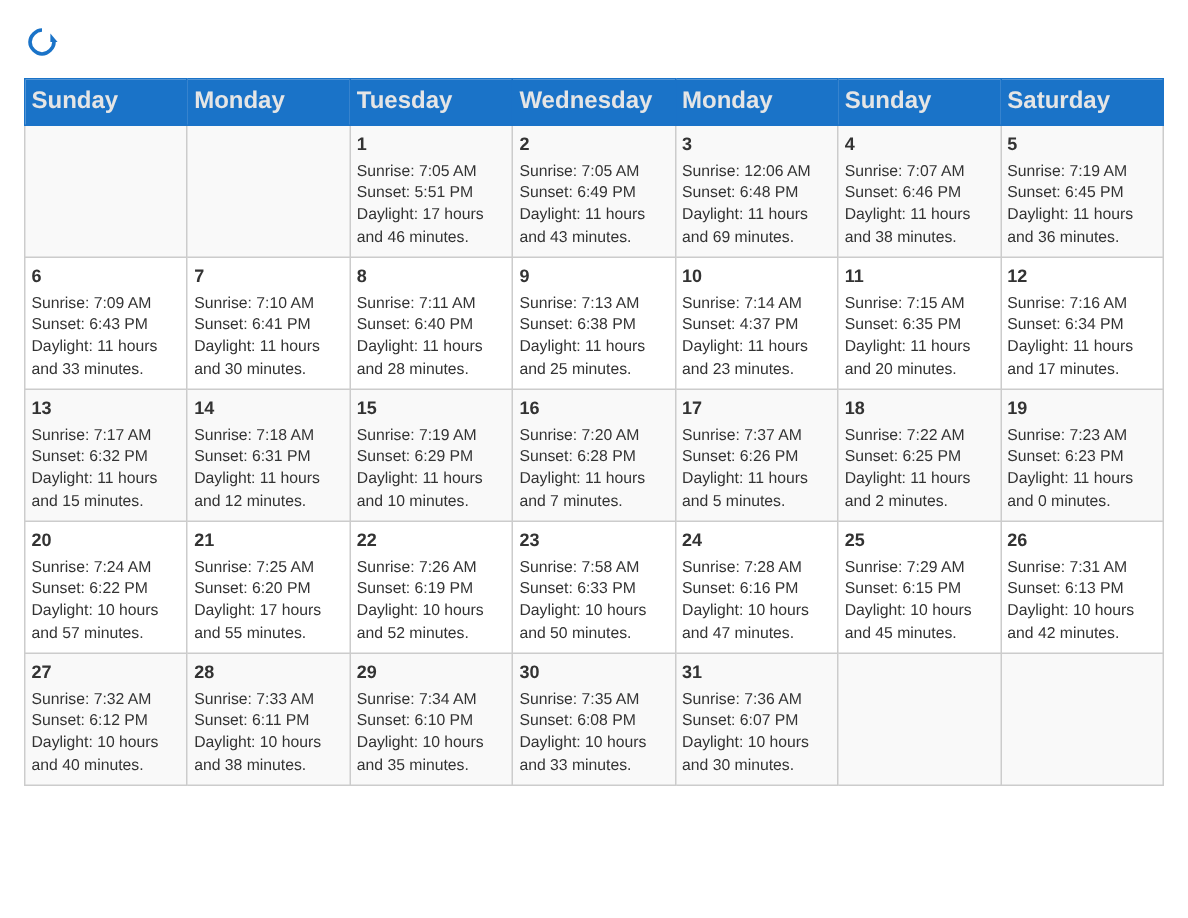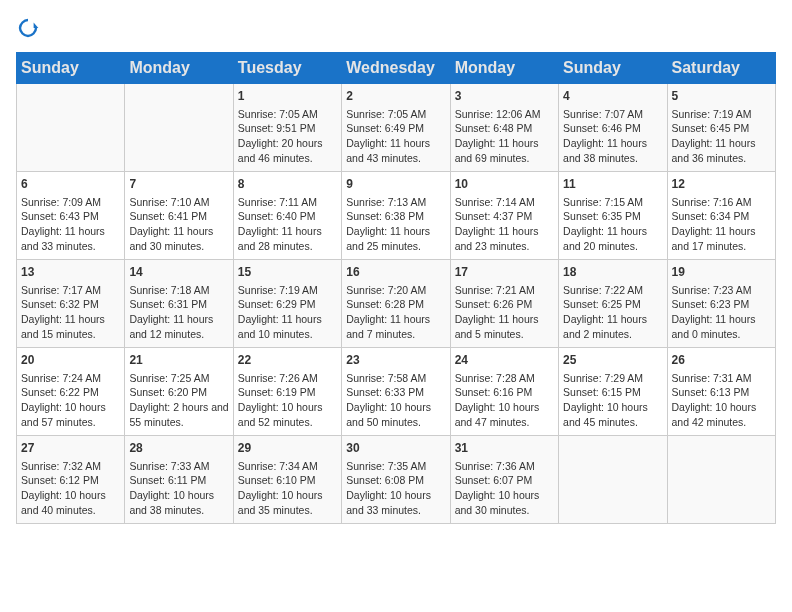--- a/index.html
+++ b/index.html
@@ -118,22 +118,22 @@
         <th>Saturday</th>
       </tr>
   </thead>
   <tbody id="calendar-body">
   <tr>
         <td></td>
         <td></td>
         <td>
           <span class="day-num">1</span>
           <div class="day-info">Sunrise: 7:05 AM</div>
-          <div class="day-info">Sunset: 9:51 PM</div>
-          <div class="day-info">Daylight: 20 hours and 46 minutes.</div>
+          <div class="day-info">Sunset: 5:51 PM</div>
+          <div class="day-info">Daylight: 17 hours and 46 minutes.</div>
         </td>
         <td>
           <span class="day-num">2</span>
           <div class="day-info">Sunrise: 7:05 AM</div>
           <div class="day-info">Sunset: 6:49 PM</div>
           <div class="day-info">Daylight: 11 hours and 43 minutes.</div>
         </td>
         <td>
           <span class="day-num">3</span>
           <div class="day-info">Sunrise: 12:06 AM</div>
@@ -217,21 +217,21 @@
           <div class="day-info">Daylight: 11 hours and 10 minutes.</div>
         </td>
         <td>
           <span class="day-num">16</span>
           <div class="day-info">Sunrise: 7:20 AM</div>
           <div class="day-info">Sunset: 6:28 PM</div>
           <div class="day-info">Daylight: 11 hours and 7 minutes.</div>
         </td>
         <td>
           <span class="day-num">17</span>
-          <div class="day-info">Sunrise: 7:21 AM</div>
+          <div class="day-info">Sunrise: 7:37 AM</div>
           <div class="day-info">Sunset: 6:26 PM</div>
           <div class="day-info">Daylight: 11 hours and 5 minutes.</div>
         </td>
         <td>
           <span class="day-num">18</span>
           <div class="day-info">Sunrise: 7:22 AM</div>
           <div class="day-info">Sunset: 6:25 PM</div>
           <div class="day-info">Daylight: 11 hours and 2 minutes.</div>
         </td>
         <td>
@@ -245,21 +245,21 @@
         <td>
           <span class="day-num">20</span>
           <div class="day-info">Sunrise: 7:24 AM</div>
           <div class="day-info">Sunset: 6:22 PM</div>
           <div class="day-info">Daylight: 10 hours and 57 minutes.</div>
         </td>
         <td>
           <span class="day-num">21</span>
           <div class="day-info">Sunrise: 7:25 AM</div>
           <div class="day-info">Sunset: 6:20 PM</div>
-          <div class="day-info">Daylight: 2 hours and 55 minutes.</div>
+          <div class="day-info">Daylight: 17 hours and 55 minutes.</div>
         </td>
         <td>
           <span class="day-num">22</span>
           <div class="day-info">Sunrise: 7:26 AM</div>
           <div class="day-info">Sunset: 6:19 PM</div>
           <div class="day-info">Daylight: 10 hours and 52 minutes.</div>
         </td>
         <td>
           <span class="day-num">23</span>
           <div class="day-info">Sunrise: 7:58 AM</div>

